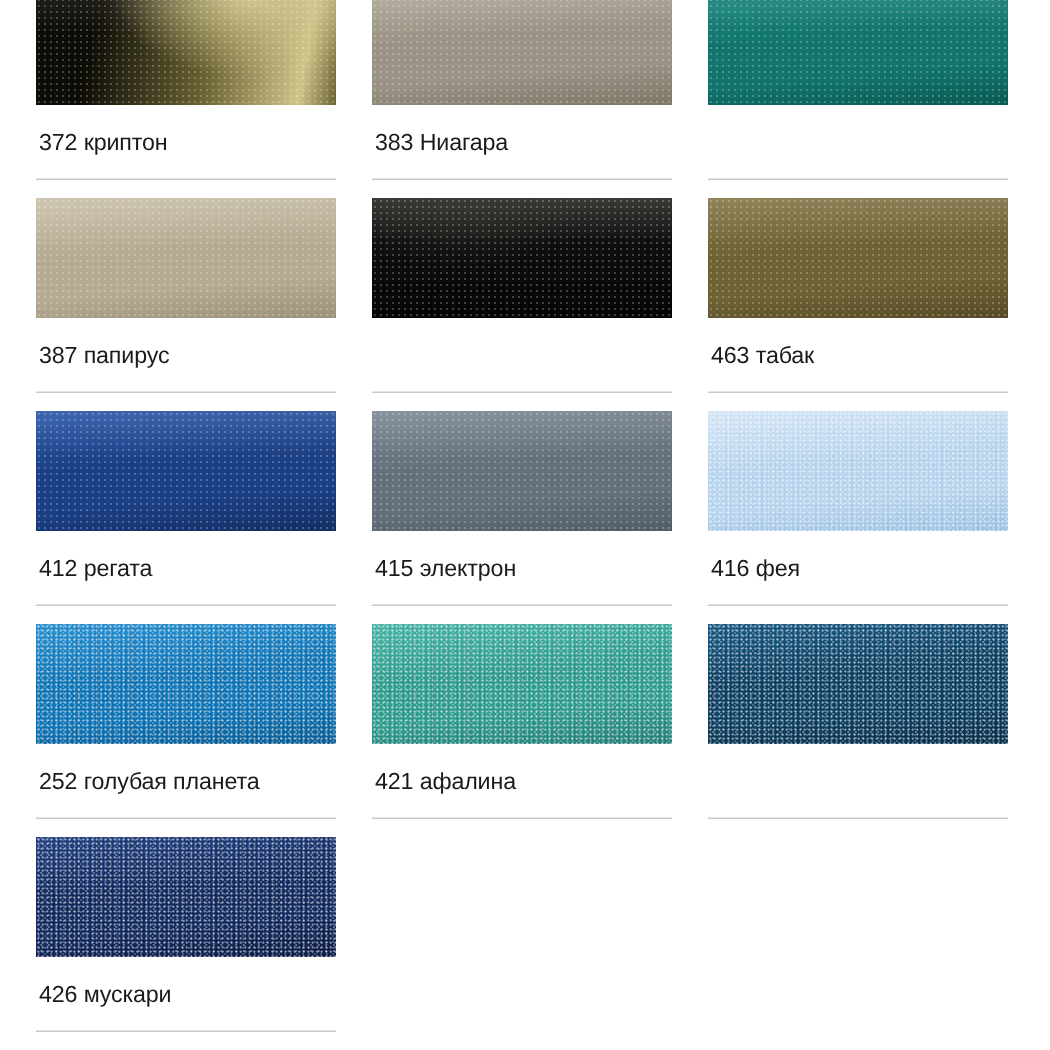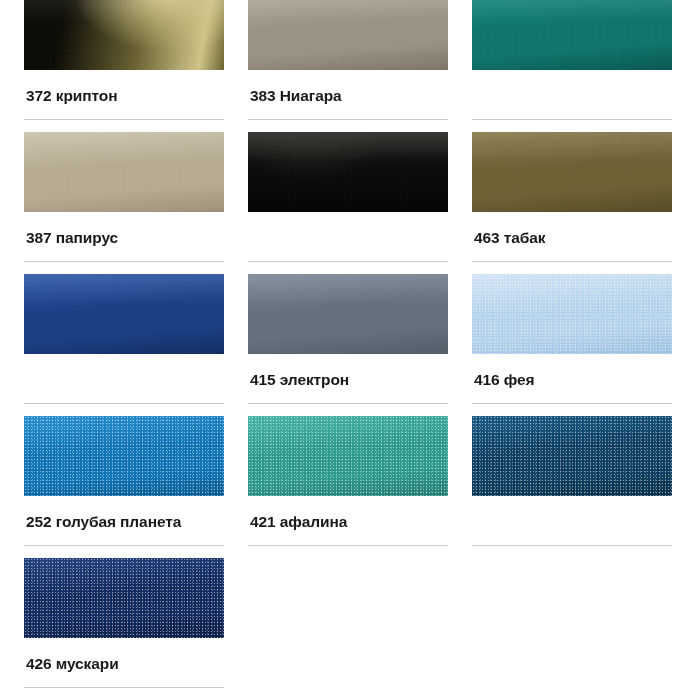--- a/index.html
+++ b/index.html
@@ -57,21 +57,21 @@
     opacity: .75;
   }
   .swatch-chip .sheen {
     position: absolute;
     inset: 0;
     pointer-events: none;
   }
 
   .swatch-label {
     font-size: 15.5px;
-    font-weight: bold;
+    font-weight: normal;
     color: #1a1a1a;
     letter-spacing: -0.1px;
     padding: 18px 0 0 2px;
     line-height: 1;
     white-space: nowrap;
   }
 
   .swatch-divider {
     margin-top: auto;
     margin-bottom: 12px;
@@ -121,20 +121,21 @@
       <div class="swatch-chip" style="background: linear-gradient(175deg, rgb(134, 118, 71) 0%, rgb(110, 97, 52) 42%, rgb(110, 97, 52) 70%, rgb(86, 75, 39) 100%);">
         <span class="sheen" style="background: linear-gradient(rgba(255, 255, 255, 0.1) 0%, rgba(255, 255, 255, 0) 40%);"></span>
       </div>
       <div class="swatch-label">463 табак</div>
       <div class="swatch-divider" style="background: rgb(201, 201, 201);"></div>
     </div>
     <div class="swatch-card">
       <div class="swatch-chip" style="background: linear-gradient(175deg, rgb(42, 86, 168) 0%, rgb(27, 63, 133) 42%, rgb(27, 63, 133) 70%, rgb(19, 46, 99) 100%);">
         <span class="sheen" style="background: linear-gradient(rgba(255, 255, 255, 0.1) 0%, rgba(255, 255, 255, 0) 40%);"></span>
       </div>
+      <div class="swatch-label">412 регата</div>
       <div class="swatch-divider" style="background: rgb(201, 201, 201);"></div>
     </div>
     <div class="swatch-card">
       <div class="swatch-chip" style="background: linear-gradient(175deg, rgb(123, 135, 149) 0%, rgb(100, 112, 124) 42%, rgb(100, 112, 124) 70%, rgb(82, 93, 104) 100%);">
         <span class="sheen" style="background: linear-gradient(rgba(255, 255, 255, 0.1) 0%, rgba(255, 255, 255, 0) 40%);"></span>
       </div>
       <div class="swatch-label">415 электрон</div>
       <div class="swatch-divider" style="background: rgb(201, 201, 201);"></div>
     </div>
     <div class="swatch-card">

